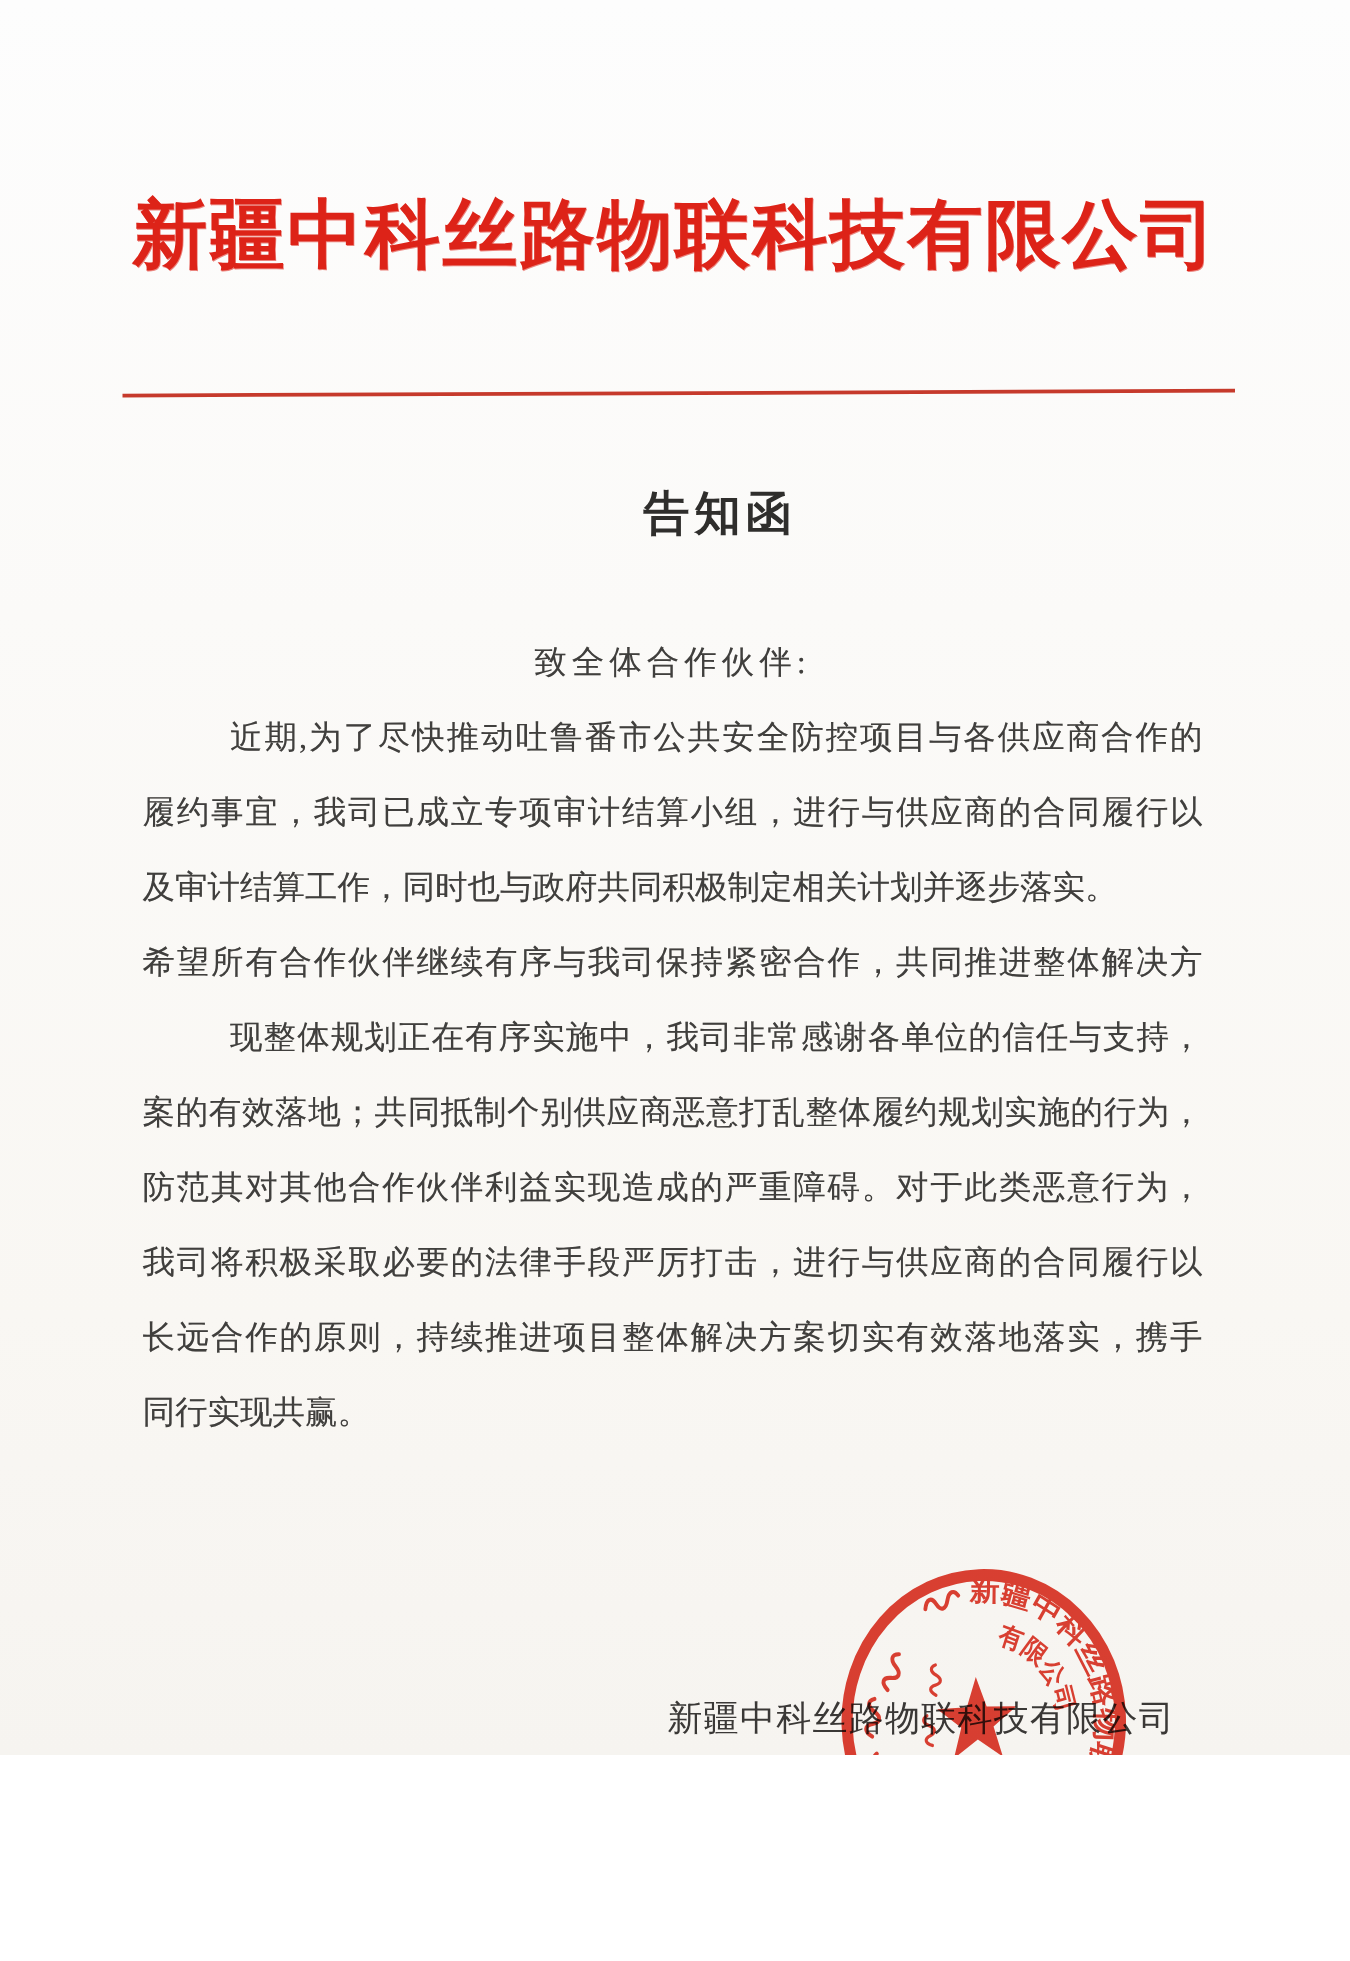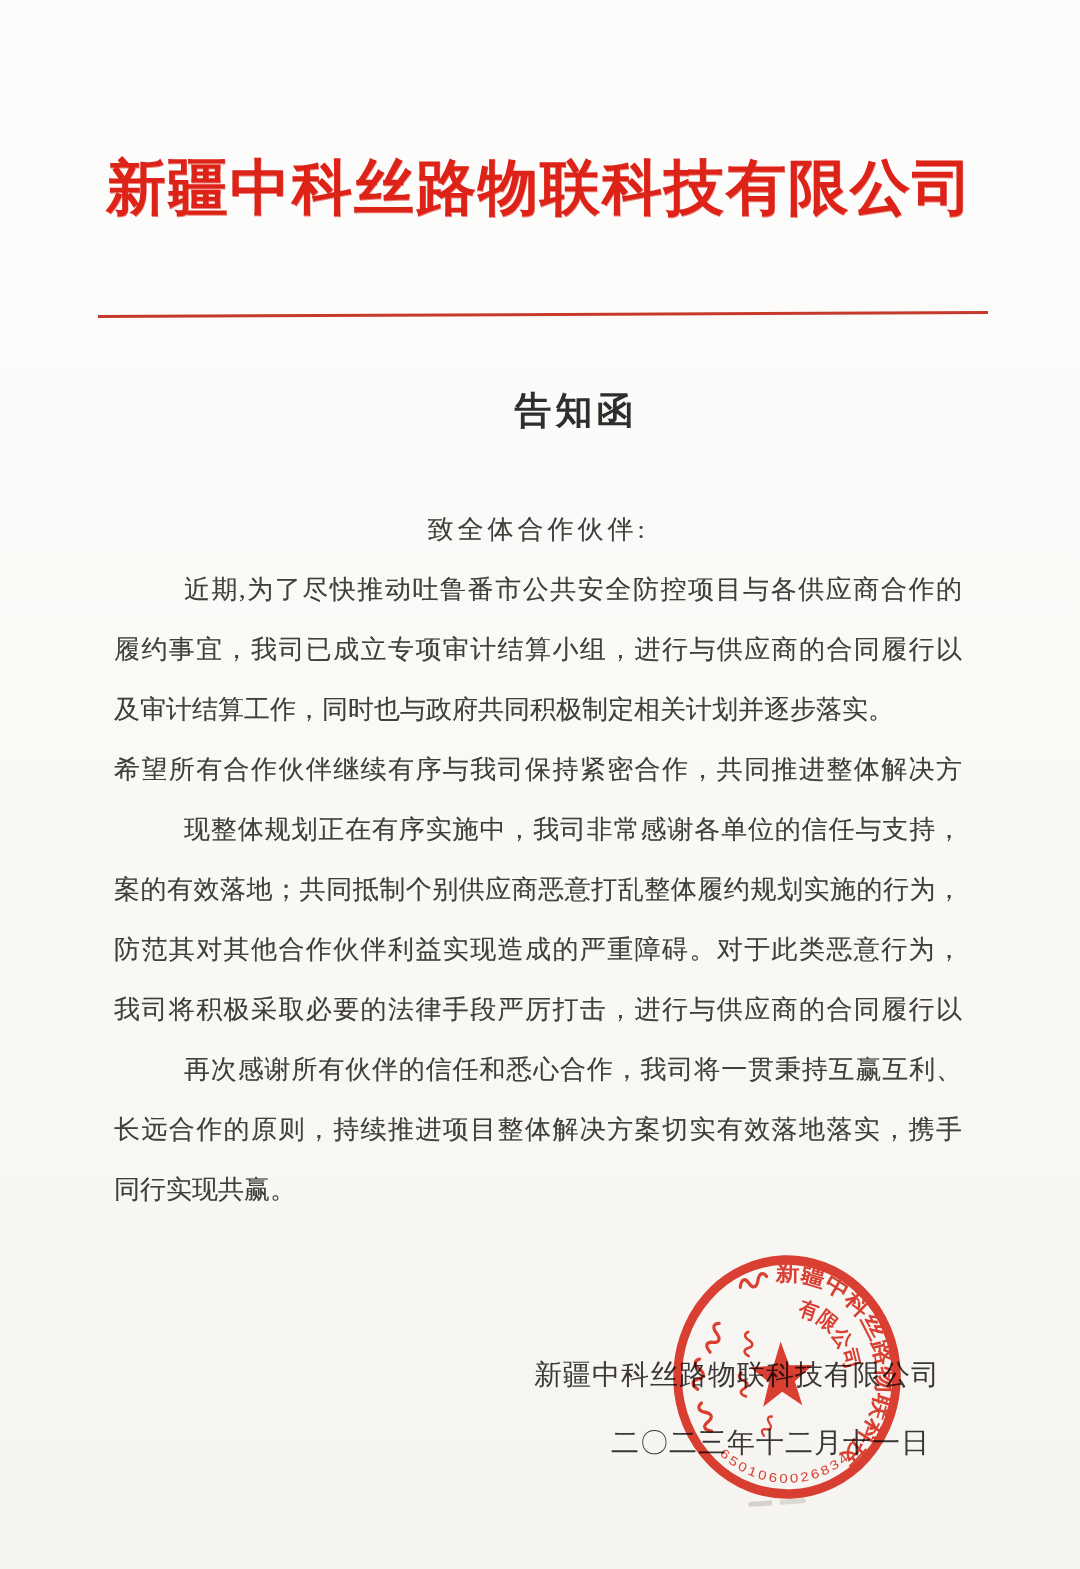--- a/index.html
+++ b/index.html
@@ -1,19 +1,19 @@
 <!DOCTYPE html>
 <html><head>
 <meta charset="utf-8">
 <style>
   html,body { margin:0; padding:0; }
   .page {
     position: relative;
     width: 1080px;
-    height: 1569px;
+    height: 1404px;
     overflow: hidden;
     background: linear-gradient(180deg, #fdfdfd 0%, #fbfaf8 35%, #f9f7f3 75%, #f6f4f0 100%);
     font-family: "Liberation Serif", "DejaVu Serif", serif;
   }
 
   
   .letterhead {
     position: absolute;
     top: 148px; left: 0; width: 100%;
     margin: 0;
@@ -121,21 +121,20 @@
           <div class="line">及审计结算工作，同时也与政府共同积极制定相关计划并逐步落实。</div>
         </div>
         <div class="paragraph">
           <div class="line fill">希望所有合作伙伴继续有序与我司保持紧密合作，共同推进整体解决方</div>
           <div class="line indent fill">现整体规划正在有序实施中，我司非常感谢各单位的信任与支持，</div>
           <div class="line fill">案的有效落地；共同抵制个别供应商恶意打乱整体履约规划实施的行为，</div>
           <div class="line fill">防范其对其他合作伙伴利益实现造成的严重障碍。对于此类恶意行为，</div>
           <div class="line fill">我司将积极采取必要的法律手段严厉打击，进行与供应商的合同履行以</div>
         </div>
         <div class="paragraph">
-          <div class="line indent fill">再次感谢所有伙伴的信任和悉心合作，我司将一贯秉持互赢互利、</div>
           <div class="line fill">长远合作的原则，持续推进项目整体解决方案切实有效落地落实，携手</div>
           <div class="line">同行实现共赢。</div>
         </div>
       </div>
   </div>
 
   <div class="signature">新疆中科丝路物联科技有限公司</div>
   <div class="sign-date">二〇二三年十二月十一日</div>
 
   <div class="seal">

